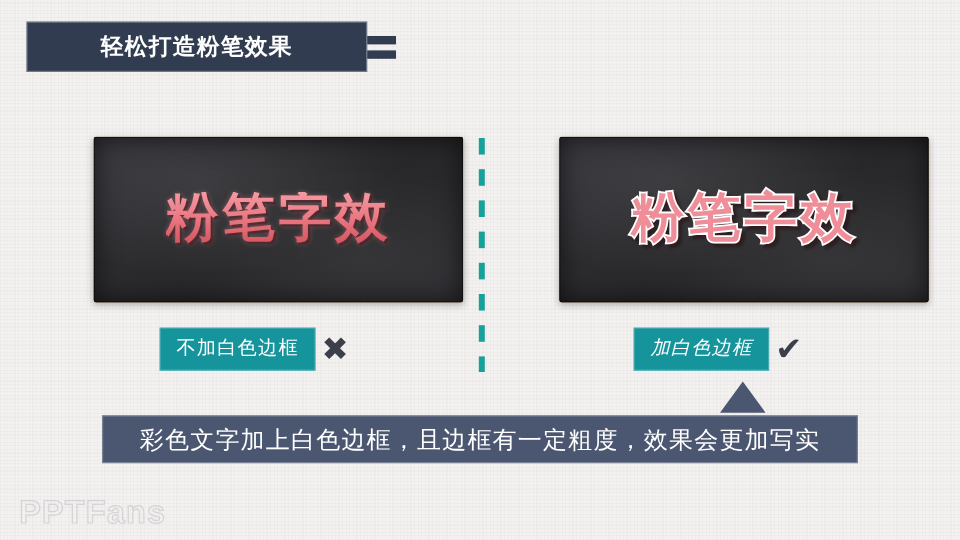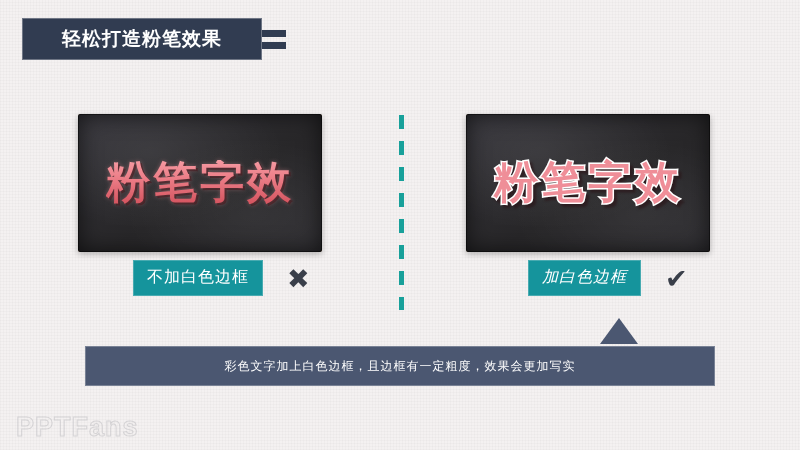--- a/index.html
+++ b/index.html
@@ -36,21 +36,21 @@
   .title-chip {
     background: #313c51;
     box-shadow: inset 0 0 0 1px rgba(255,255,255,0.30);
     display: flex;
     align-items: center;
     justify-content: center;
     color: #ffffff;
     font-weight: bold;
     font-size: 19px;
     letter-spacing: 1px;
-    padding: 0 4px;
+    padding: 0 26px;
     white-space: nowrap;
     text-align: center;
   }
   .title-chip.main { min-width: 232px; }
   .title-chip.sub  { min-width: 146px; }
 
   .title-sep {
     width: 24px;
     display: flex;
     flex-direction: column;
@@ -73,21 +73,21 @@
     height: 195px;
     background-image: linear-gradient(to bottom, #18a09a 0px, #18a09a 14px, rgba(0,0,0,0) 14px, rgba(0,0,0,0) 26px);
     background-size: 5px 26px;
     background-repeat: repeat-y;
   }
 
   
   .board {
     position: absolute;
     top: 114px;
-    width: 244px;
+    width: 308px;
     height: 138px;
     box-sizing: border-box;
     border-radius: 3px;
     background-color: #c49a5e;
     background-image:
       repeating-linear-gradient(90deg,
         rgba(255,255,255,0.26) 0px, rgba(255,255,255,0.26) 1px,
         rgba(0,0,0,0.00) 1px, rgba(0,0,0,0.00) 2px,
         rgba(90,55,20,0.30) 2px, rgba(90,55,20,0.30) 3px,
         rgba(0,0,0,0.00) 3px, rgba(0,0,0,0.00) 5px),
@@ -138,21 +138,22 @@
     -webkit-text-stroke: 3px #ffffff;
     paint-order: stroke fill;
     filter: drop-shadow(3px 3px 1px rgba(40,15,18,0.55));
   }
 
   
   .pill-row {
     position: absolute;
     display: flex;
     align-items: center;
-    gap: 24px;
+    gap: 5px;
+    margin-top: 13px;
   }
   .pill-row.left  { left: 133px; top: 260px; }
   .pill-row.right { left: 528px; top: 260px; font-style: italic; }
 
   .pill {
     background: #15949c;
     color: #ffffff;
     font-size: 16px;
     font-weight: normal;
     letter-spacing: 1px;
@@ -187,21 +188,21 @@
     left: 85px;
     top: 346px;
     width: 630px;
     height: 40px;
     background: #4b5771;
     box-shadow: inset 0 0 0 1px rgba(255,255,255,0.26);
     display: flex;
     align-items: center;
     justify-content: center;
     color: #ffffff;
-    font-size: 12px;
+    font-size: 20px;
     letter-spacing: 1px;
     white-space: nowrap;
   }
 
   
   .watermark {
     position: absolute;
     left: 16px;
     top: 412px;
     font-size: 27px;

